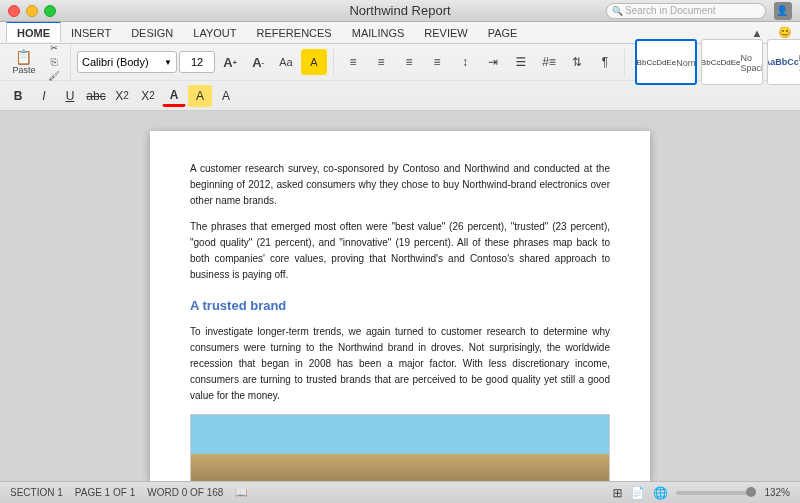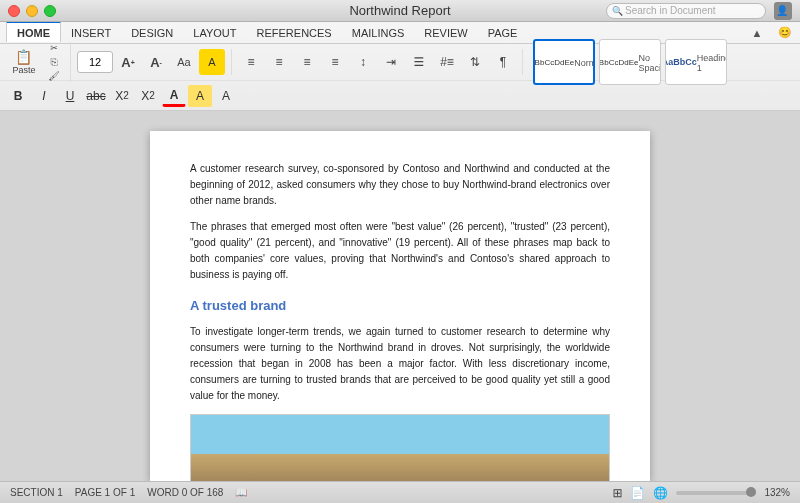--- a/index.html
+++ b/index.html
@@ -284,20 +284,24 @@
           <span style="font-size:9px;">Paste</span>
         </div>
         <div style="display:flex; flex-direction:column; gap:2px;">
           <div class="tb-btn" style="height:12px; width:20px; font-size:9px;">✂</div>
           <div class="tb-btn" style="height:12px; width:20px; font-size:9px;">⎘</div>
           <div class="tb-btn" style="height:12px; width:20px; font-size:9px;">🖌</div>
         </div>
       </div>
 
       <div class="toolbar-group">
+        <div class="font-selector">
+          <span style="font-size:11px; overflow:hidden; white-space:nowrap; max-width:80px;">Calibri (Body)</span>
+          <span style="font-size:8px;">▼</span>
+        </div>
         <div class="font-size-selector">
           <span>12</span>
         </div>
         <div class="tb-btn" style="font-size:13px; font-weight:bold;">A<sup style="font-size:7px;">+</sup></div>
         <div class="tb-btn" style="font-size:13px; font-weight:bold;">A<sup style="font-size:7px;">-</sup></div>
         <div class="tb-btn" style="font-size:11px;">Aa</div>
         <div class="tb-btn" style="font-size:11px; background:#FFD700; color:#333;">A</div>
       </div>
 
       <div class="toolbar-group">

